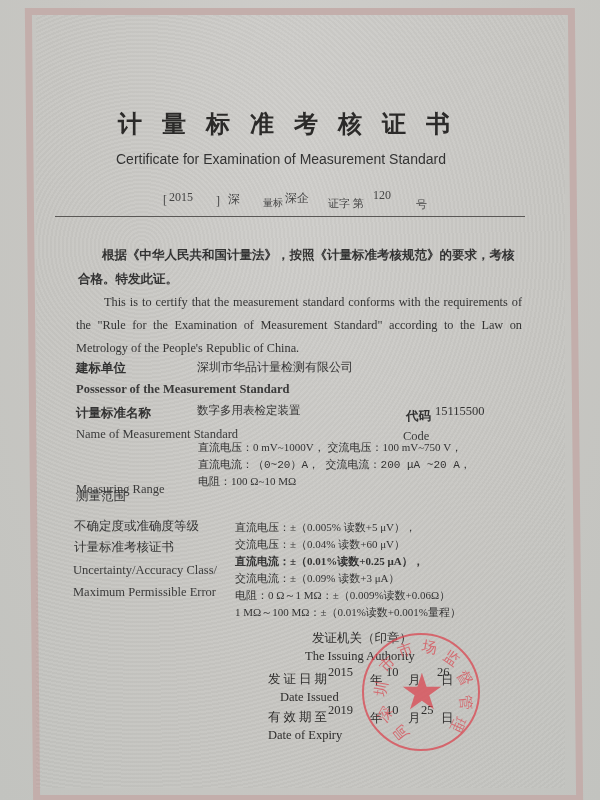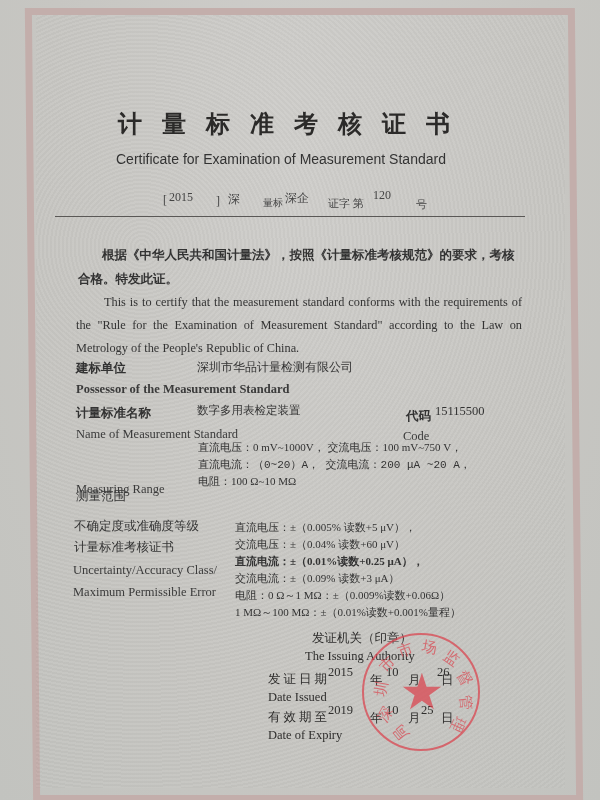--- a/index.html
+++ b/index.html
@@ -117,21 +117,21 @@
 <div class="abs issue-text" style="left:312px;top:630px;">发证机关（印章）</div>
 <div class="abs issue-text" style="left:305px;top:649px;">The Issuing Authority</div>
 
 <div class="abs issue-text" style="left:268px;top:671px;letter-spacing:3px;">发证日期</div>
 <div class="abs issue-text" style="left:328px;top:665px;">2015</div>
 <div class="abs issue-text" style="left:370px;top:672px;">年</div>
 <div class="abs issue-text" style="left:386px;top:665px;">10</div>
 <div class="abs issue-text" style="left:408px;top:672px;">月</div>
 <div class="abs issue-text" style="left:421px;top:665px;margin-left:16px;">26</div>
 <div class="abs issue-text" style="left:441px;top:672px;">日</div>
-<div class="abs issue-text" style="left:268px;top:690px;">Date Issued</div>
+<div class="abs issue-text" style="left:280px;top:690px;">Date Issued</div>
 
 <div class="abs issue-text" style="left:268px;top:709px;letter-spacing:3px;">有效期至</div>
 <div class="abs issue-text" style="left:328px;top:703px;">2019</div>
 <div class="abs issue-text" style="left:370px;top:710px;">年</div>
 <div class="abs issue-text" style="left:386px;top:703px;">10</div>
 <div class="abs issue-text" style="left:408px;top:710px;">月</div>
 <div class="abs issue-text" style="left:421px;top:703px;">25</div>
 <div class="abs issue-text" style="left:441px;top:710px;">日</div>
 <div class="abs issue-text" style="left:268px;top:728px;">Date of Expiry</div>
 

